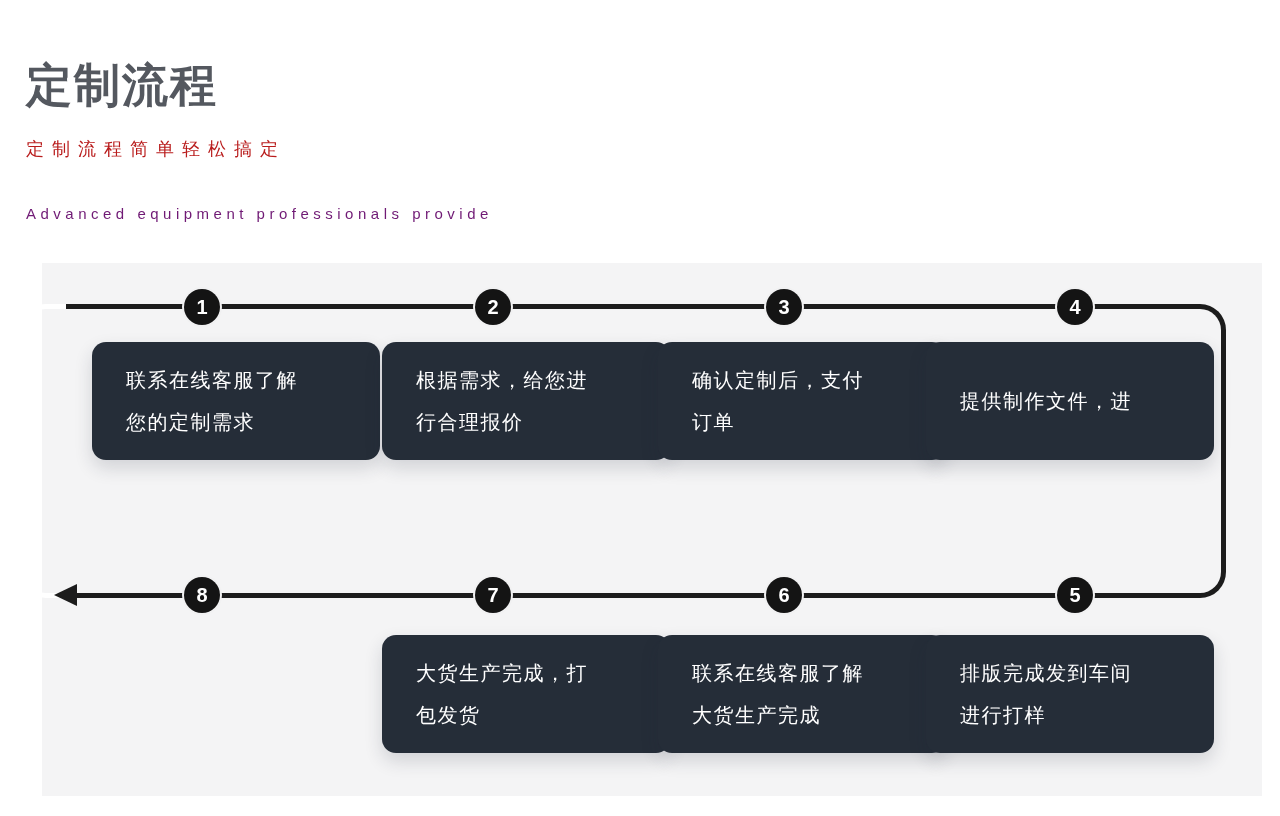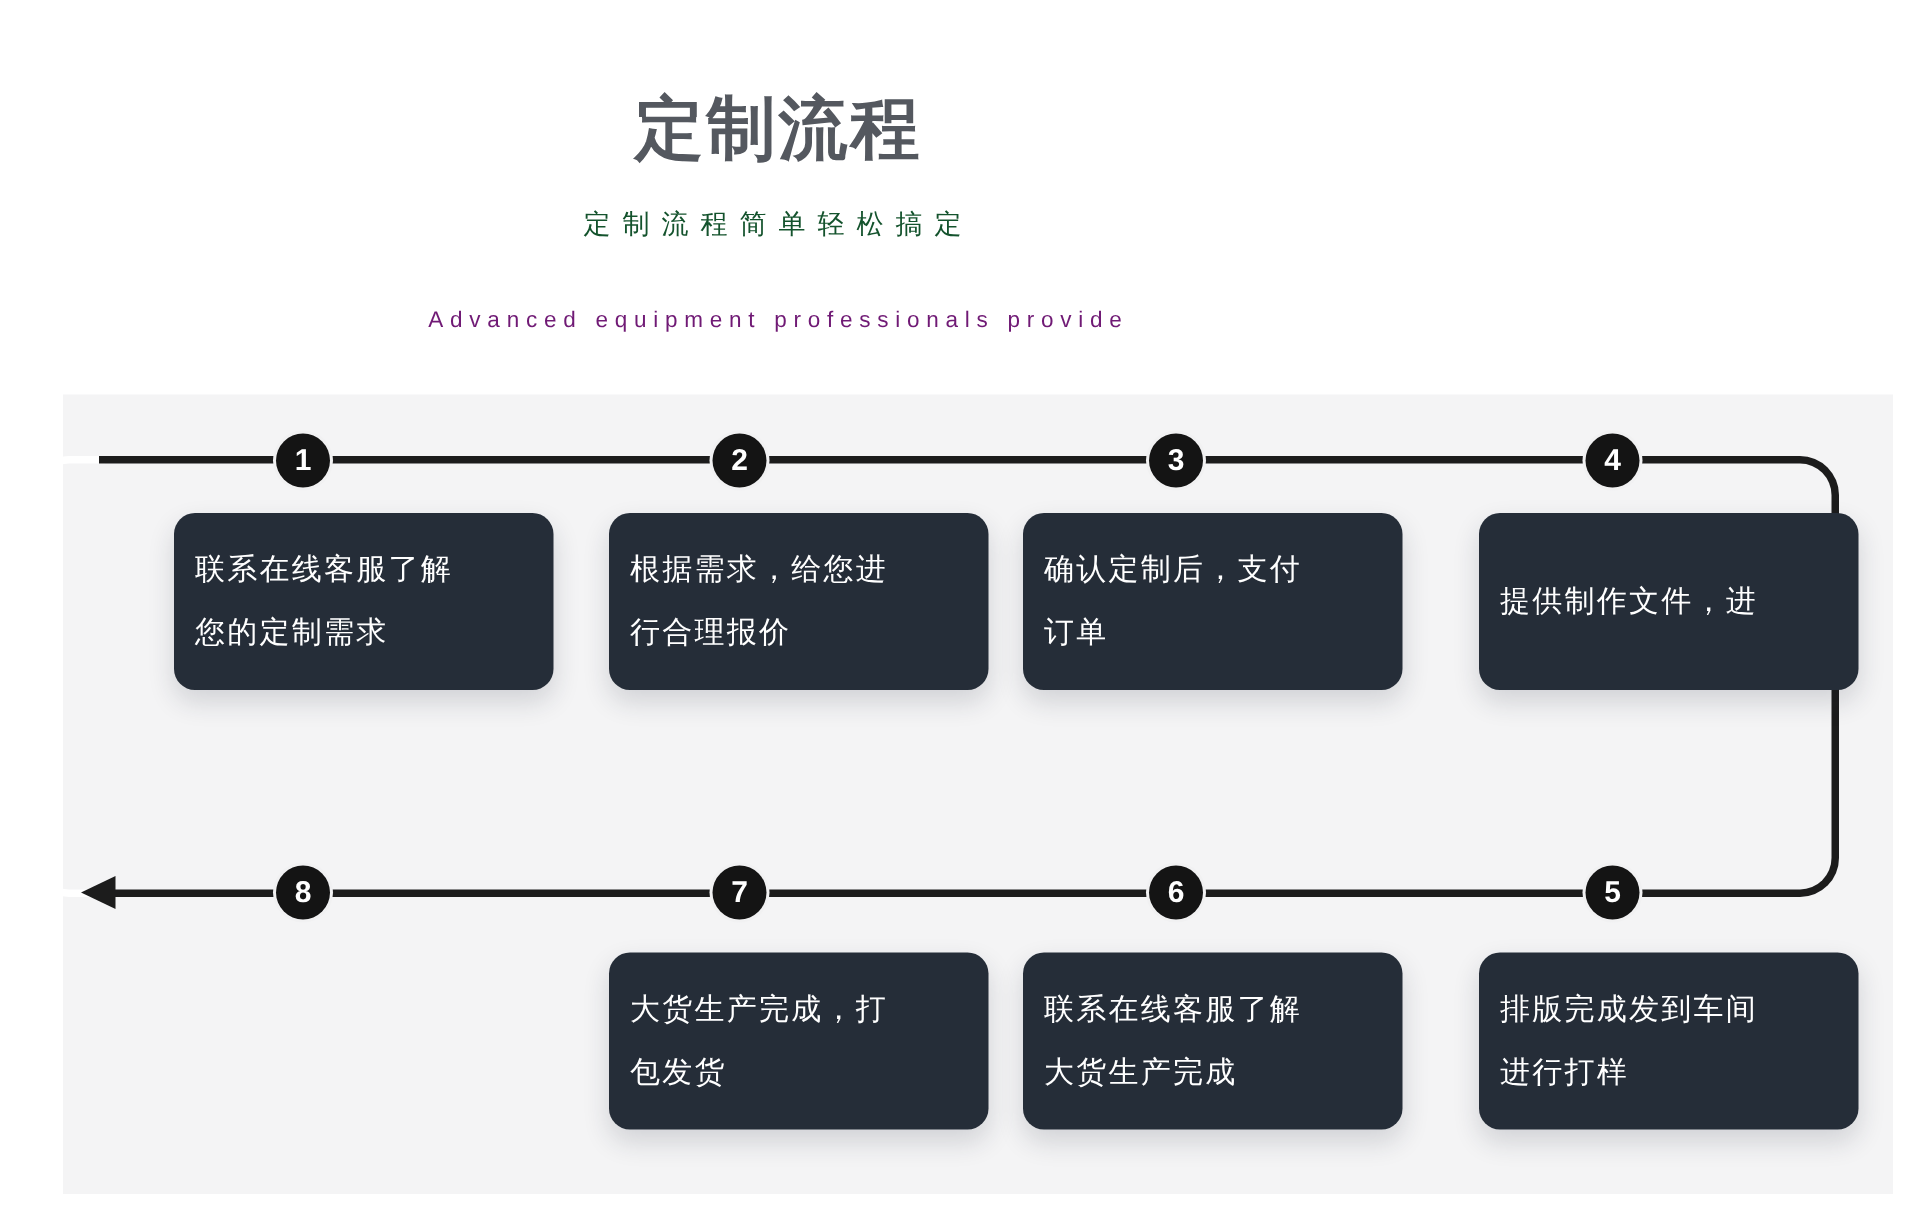--- a/index.html
+++ b/index.html
@@ -4,26 +4,26 @@
 <style>
   html,body{margin:0;padding:0;}
   body{
     width:1280px;height:816px;background:#ffffff;
     font-family:"Liberation Sans","DejaVu Sans",sans-serif;
     position:relative;overflow:hidden;
   }
   .page{position:absolute;left:0;top:0;width:1280px;height:816px;}
 
   
-  .header{position:absolute;left:0;top:0;width:1012px;text-align:center;padding-left:26px;box-sizing:border-box;}
+  .header{position:absolute;left:0;top:0;width:1012px;text-align:left;padding-left:26px;box-sizing:border-box;}
   .title{
     margin:0;margin-top:55px;font-size:46px;font-weight:700;color:#54585f;letter-spacing:2px;
   }
   .subtitle{
-    margin-top:20px;font-size:18px;color:#14532d;letter-spacing:8px;
+    margin-top:20px;font-size:18px;color:#b91c1c;letter-spacing:8px;
   }
   .tagline{
     margin-top:38px;font-size:15px;color:#701a75;letter-spacing:4.5px;line-height:30px;
   }
 
   
   .panel{
     position:absolute;left:42px;top:263px;width:1220px;height:533px;
     background:#f4f4f5;
   }
@@ -49,27 +49,27 @@
   .badge{
     position:absolute;width:36px;height:36px;border-radius:50%;
     background:#141414;color:#ffffff;display:flex;align-items:center;justify-content:center;
     font-size:20px;font-weight:700;box-shadow:0 0 0 2px #f1f1f2;z-index:5;
   }
   .bx1{left:184px}.bx2{left:475px}.bx3{left:766px}.bx4{left:1057px}
   .bt{top:289px}.bb{top:577px}
 
   
   .card{
-    position:absolute;width:253px;height:118px;background:#252d38;border-radius:14px;
+    position:absolute;width:288px;height:118px;background:#252d38;border-radius:14px;
     color:#ffffff;display:flex;flex-direction:column;justify-content:center;
-    padding-left:14px;padding-right:14px;box-sizing:border-box;
+    padding-left:34px;padding-right:14px;box-sizing:border-box;
     font-size:20px;line-height:42px;letter-spacing:1.5px;
-    box-shadow:0 8px 18px rgba(30,40,55,0.16);z-index:4;margin-left:24px;
+    box-shadow:0 8px 18px rgba(30,40,55,0.16);z-index:4;
   }
-  .cx1{left:92px}.cx2{left:382px}.cx3{left:658px}.cx4{left:962px}
+  .cx1{left:92px}.cx2{left:382px}.cx3{left:658px}.cx4{left:926px}
   .r1{top:342px}.r2{top:635px}
   .card span{display:block;white-space:nowrap;}
 </style>
 </head>
 <body>
 
 <div class="page">
 
   <div class="header">
     <h1 class="title">定制流程</h1>

